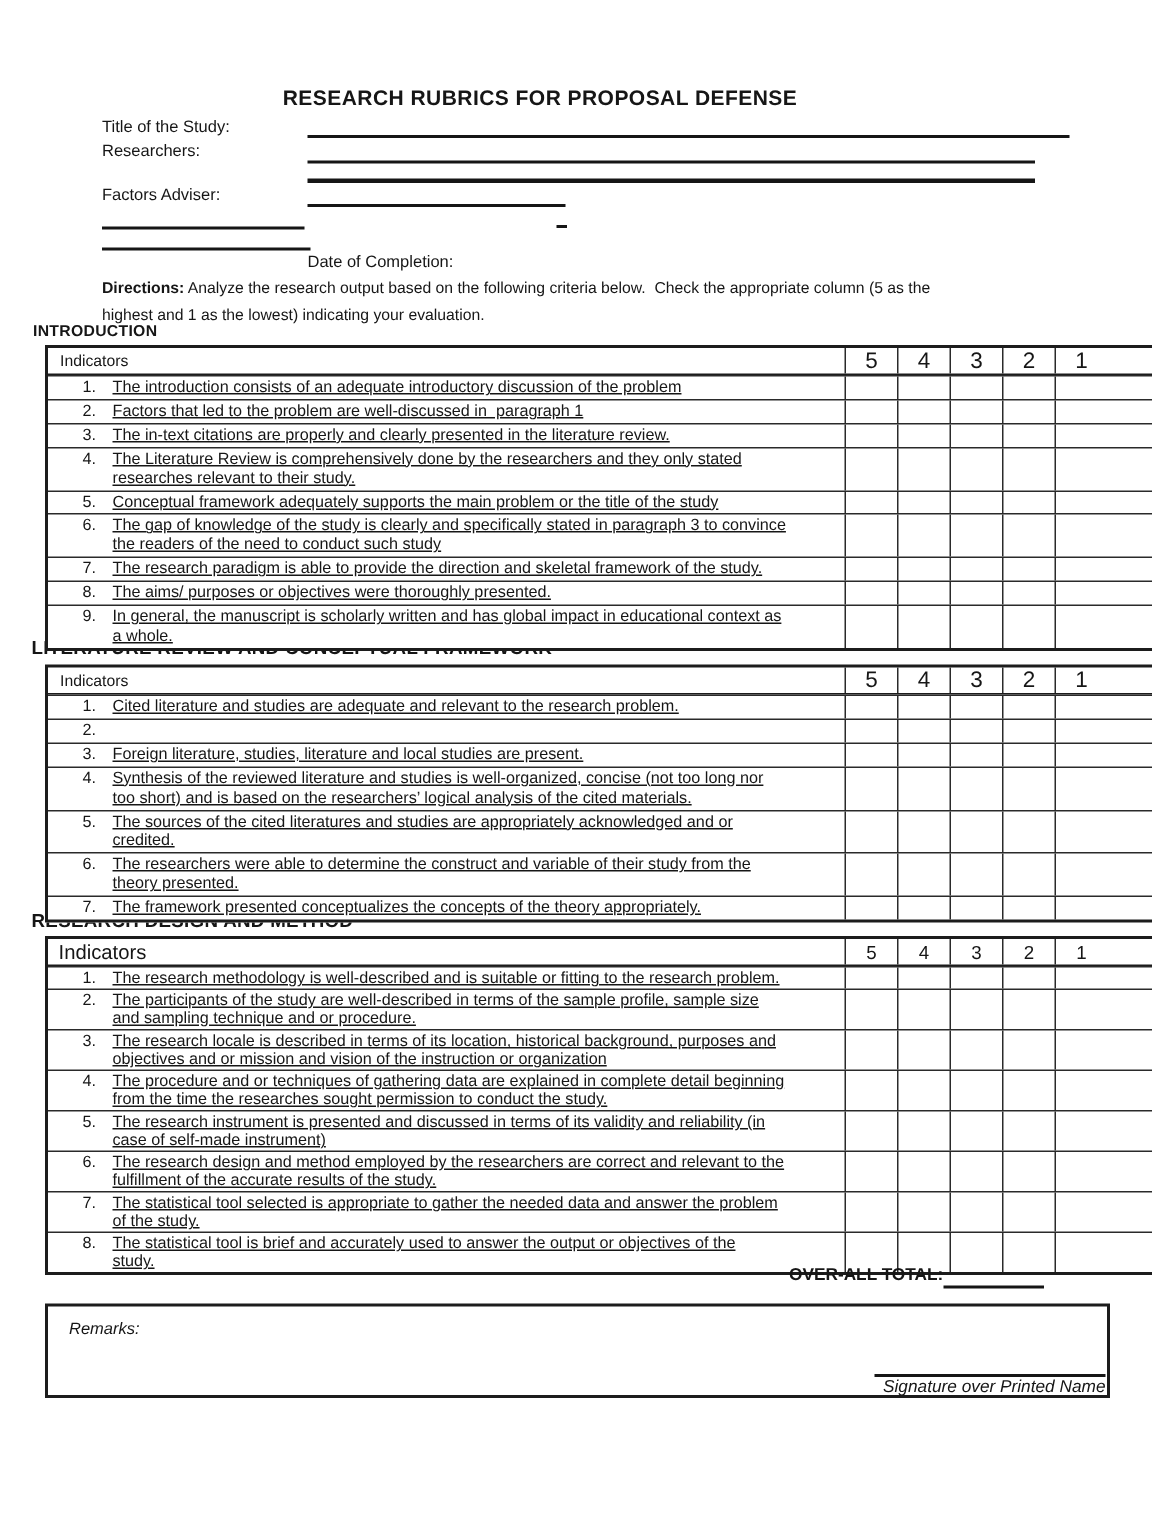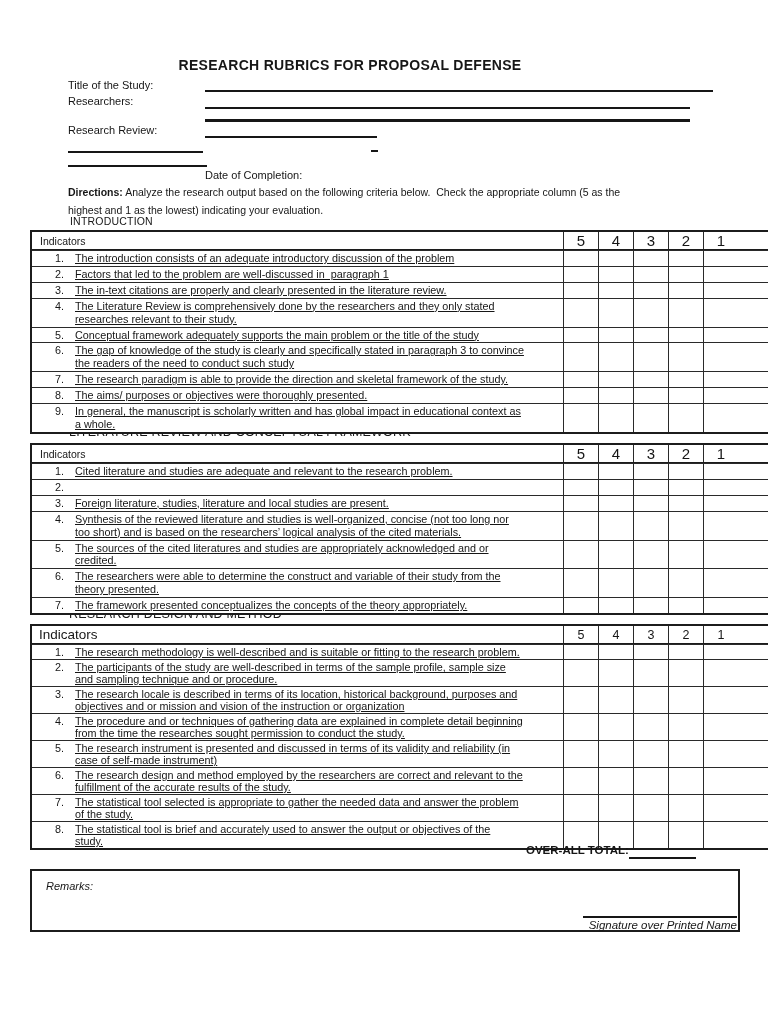--- a/index.html
+++ b/index.html
@@ -1,24 +1,24 @@
 <!DOCTYPE html>
 <html><head>
 <meta charset="utf-8">
 <style>
   html,body{margin:0;padding:0;background:#ffffff;}
   .page{position:relative;width:768px;height:1024px;background:#fff;overflow:hidden;
         font-family:"Liberation Sans",sans-serif;color:#161616;}
   .abs{position:absolute;}
   .hline{position:absolute;background:#161616;height:1.5px;}
-  .doc-title{left:0;top:57px;width:700px;text-align:center;font-size:14px;font-weight:700;letter-spacing:.3px;}
+  .doc-title{left:0;top:57px;width:700px;text-align:center;font-size:14px;font-weight:700;letter-spacing:.3px;padding-left:10px;}
   .flabel{font-size:11px;font-weight:400;}
   .directions{left:68px;top:183px;width:620px;font-size:10.5px;line-height:18px;white-space:pre-wrap;}
   .directions b{font-weight:700;}
-  .sec-head{font-weight:400;margin-left:48px;}
+  .sec-head{font-weight:700;}
   .sec-head.small{font-size:10.5px;letter-spacing:.2px;}
   .sec-head.big{font-size:12.5px;letter-spacing:.2px;}
 
   .rtable{position:absolute;left:30px;width:764px;box-sizing:border-box;border:2px solid #1c1c1c;background:#fff;}
   .trow{display:grid;grid-template-columns:531px 35px 35px 35px 35px 35px;}
   .trow + .trow{border-top:1px solid #2a2a2a;}
   .thead{border-bottom:1px solid #1c1c1c;}
   .tcell{box-sizing:border-box;min-height:14px;}
   .trate{border-left:1px solid #2a2a2a;}
   .tind{display:flex;align-items:flex-start;padding:1px 6px 1px 0;}
@@ -48,21 +48,21 @@
 
   <div class="abs doc-title">RESEARCH RUBRICS FOR PROPOSAL DEFENSE</div>
 
   <div class="abs flabel" style="left:68px;top:79px;">Title of the Study:</div>
   <div class="hline" style="left:205px;top:90px;width:508px;"></div>
 
   <div class="abs flabel" style="left:68px;top:95px;">Researchers:</div>
   <div class="hline" style="left:205px;top:107px;width:485px;"></div>
   <div class="hline" style="left:205px;top:119px;width:485px;height:2.5px;"></div>
 
-  <div class="abs flabel" style="left:68px;top:124px;">Research Review:</div>
+  <div class="abs flabel" style="left:68px;top:124px;">Factors Adviser:</div>
   <div class="hline" style="left:205px;top:136px;width:172px;"></div>
 
   <div class="hline" style="left:68px;top:151px;width:135px;"></div>
   <div class="abs flabel" style="left:205px;top:141px;margin-top:28px;">Date of Completion:</div>
   <div class="hline" style="left:371px;top:150px;width:7px;"></div>
   <div class="hline" style="left:68px;top:165px;width:139px;"></div>
 
   <div class="abs directions"><b>Directions:</b><span> Analyze the research output based on the following criteria below.  Check the appropriate column (5 as the
 highest and 1 as the lowest) indicating your evaluation.</span></div>
 

